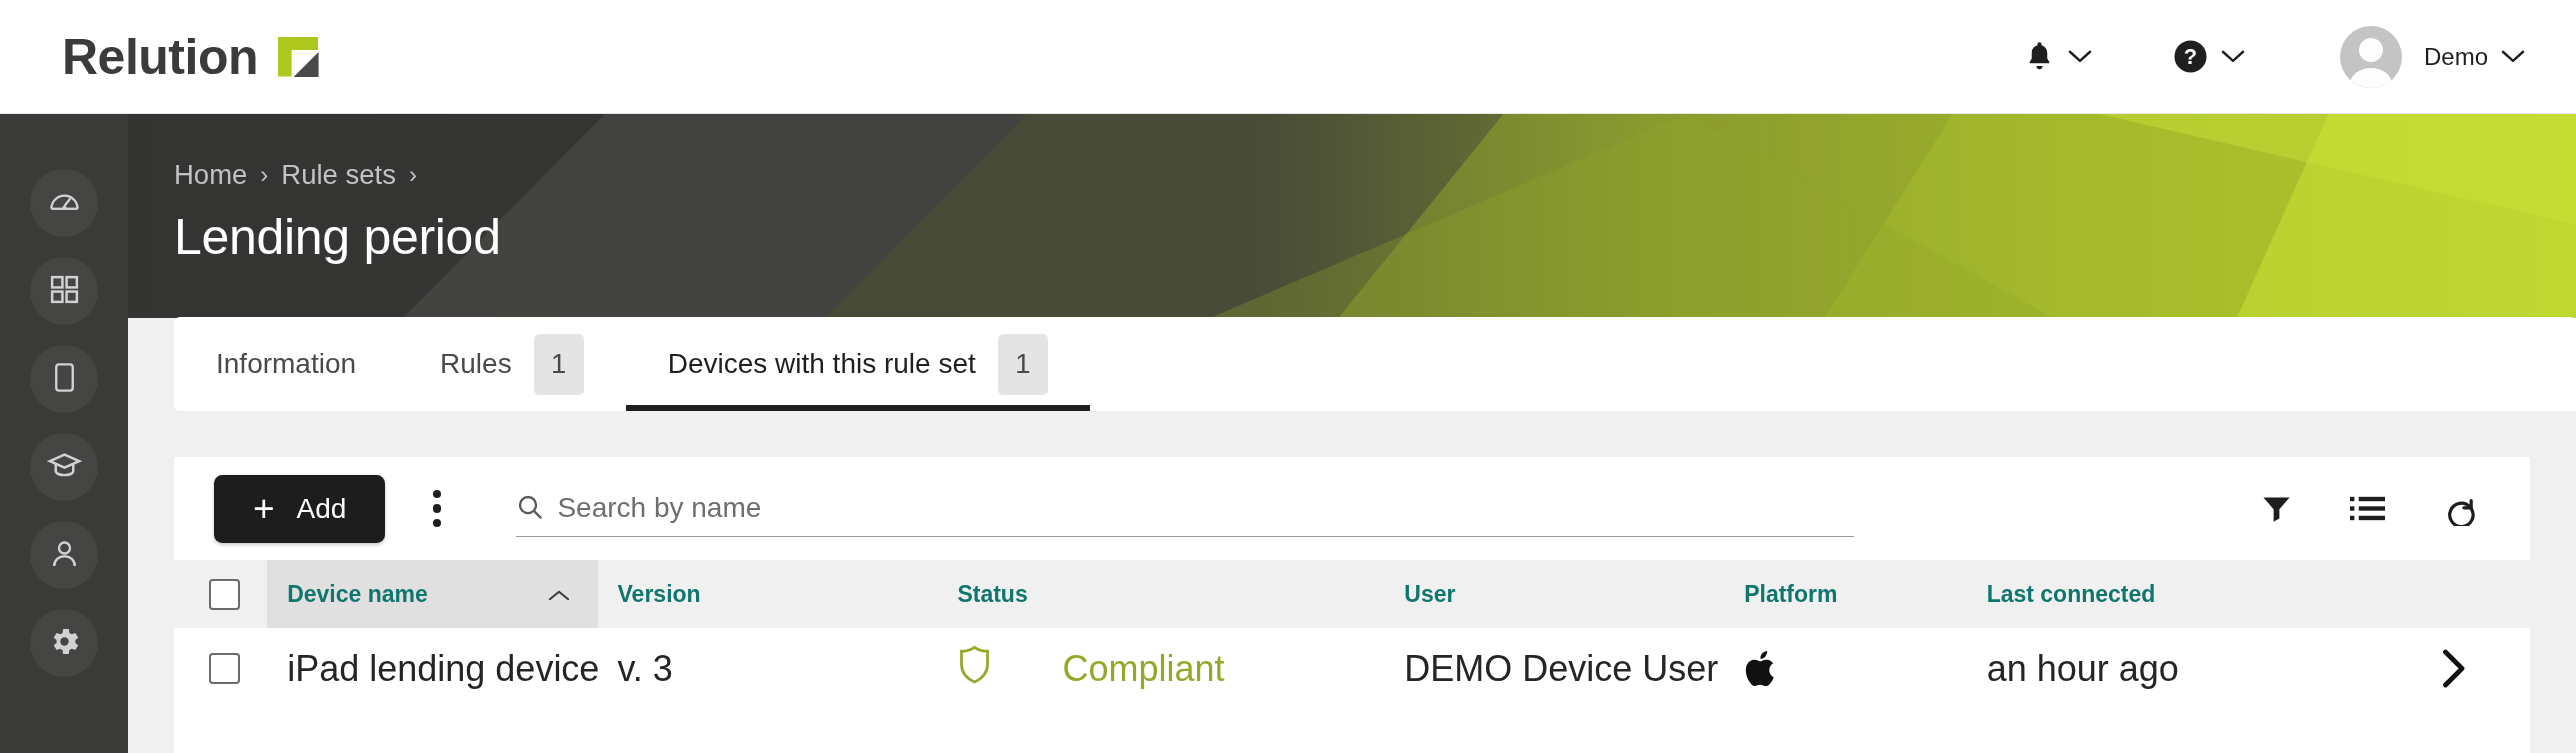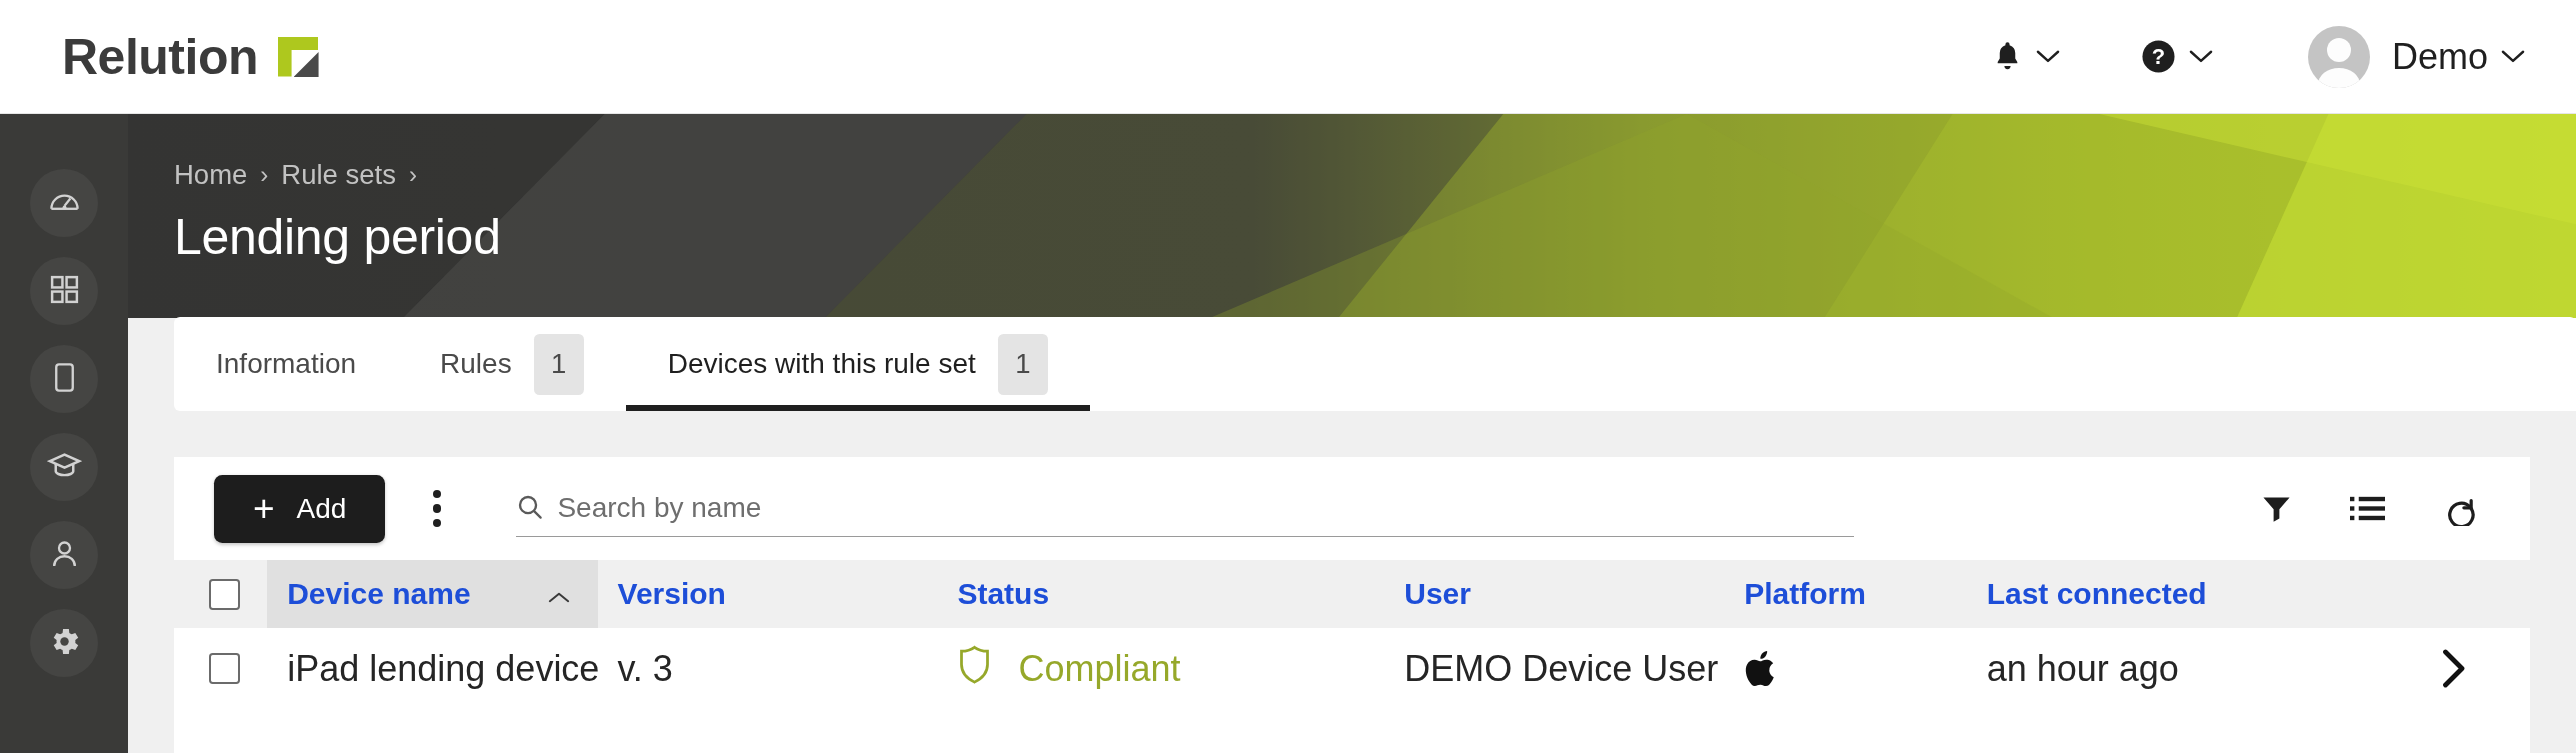--- a/index.html
+++ b/index.html
@@ -45,21 +45,21 @@
     overflow: hidden; position: relative; flex: none;
   }
   .avatar .head {
     position: absolute; left: 50%; top: 12px; transform: translateX(-50%);
     width: 24px; height: 24px; border-radius: 50%; background: #fdfdfd;
   }
   .avatar .body {
     position: absolute; left: 50%; bottom: -13px; transform: translateX(-50%);
     width: 42px; height: 33px; border-radius: 50% 50% 0 0; background: #fdfdfd;
   }
-  .user-name { font-size: 36px; color: #1f1f1f; margin-left: 22px; }
+  .user-name { font-size: 24px; color: #1f1f1f; margin-left: 22px; }
 
   
   .sidebar {
     position: absolute; left: 0; top: 114px; width: 128px; height: 640px;
     background: #3a3a38; z-index: 30;
     display: flex; flex-direction: column; align-items: center; padding-top: 55px;
   }
   .side-item {
     width: 68px; height: 68px; border-radius: 50%; background: #454543;
     display: flex; align-items: center; justify-content: center;
@@ -135,37 +135,37 @@
     font-size: 28px; color: #3a3a3a; width: 100%;
     font-family: "Liberation Sans", sans-serif;
   }
   .search-input::placeholder { color: #6e6e6e; }
   .tool-icons { margin-left: auto; display: flex; align-items: center; gap: 57px; margin-right: 13px; }
   .tool-ico { cursor: pointer; color: #1d1d1d; display: flex; align-items: center; justify-content: center; }
 
   
   table.dtable { width: 100%; border-collapse: collapse; table-layout: fixed; }
   table.dtable th {
-    background: #f0f0f0; text-align: left; font-size: 30px; color: #1d4ed8;
+    background: #f0f0f0; text-align: left; font-size: 23px; color: #0f766e;
     font-weight: bold; height: 68px; padding: 0 0 0 20px; white-space: nowrap;
   }
   table.dtable th.sorted { background: #e0e0e0; }
   table.dtable th.cb-col { width: 88px; padding-left: 35px; }
   table.dtable td {
     font-size: 36px; color: #252525; height: 81px; padding: 0 0 0 20px;
     background: #ffffff; white-space: nowrap;
   }
   table.dtable td.cb-col { padding-left: 35px; }
   .sortwrap { display: flex; align-items: center; justify-content: space-between; padding-right: 27.5px; }
   .chkbox {
     width: 31px; height: 31px; border: 2.8px solid #6b6b6b; border-radius: 3.7px;
     background: #ffffff; cursor: pointer; display: block;
   }
   .status-cell { display: flex; align-items: center; gap: 26px; }
-  .status-text { color: #96a82a; }
+  .status-text { color: #96a82a; margin-left: 44px; }
   .apple { color: #111111; display: flex; align-items: center; }
   .row-chev { display: flex; align-items: center; justify-content: center; color: #111111; cursor: pointer; }
   .col-dev  { width: 312px; }
   .col-ver  { width: 321px; margin-top: 47px; }
   .col-stat { width: 422px; }
   .col-user { width: 321px; }
   .col-plat { width: 229px; }
   .col-last { width: 367px; }
   .col-arrow{ width: 165px; }
 </style>

